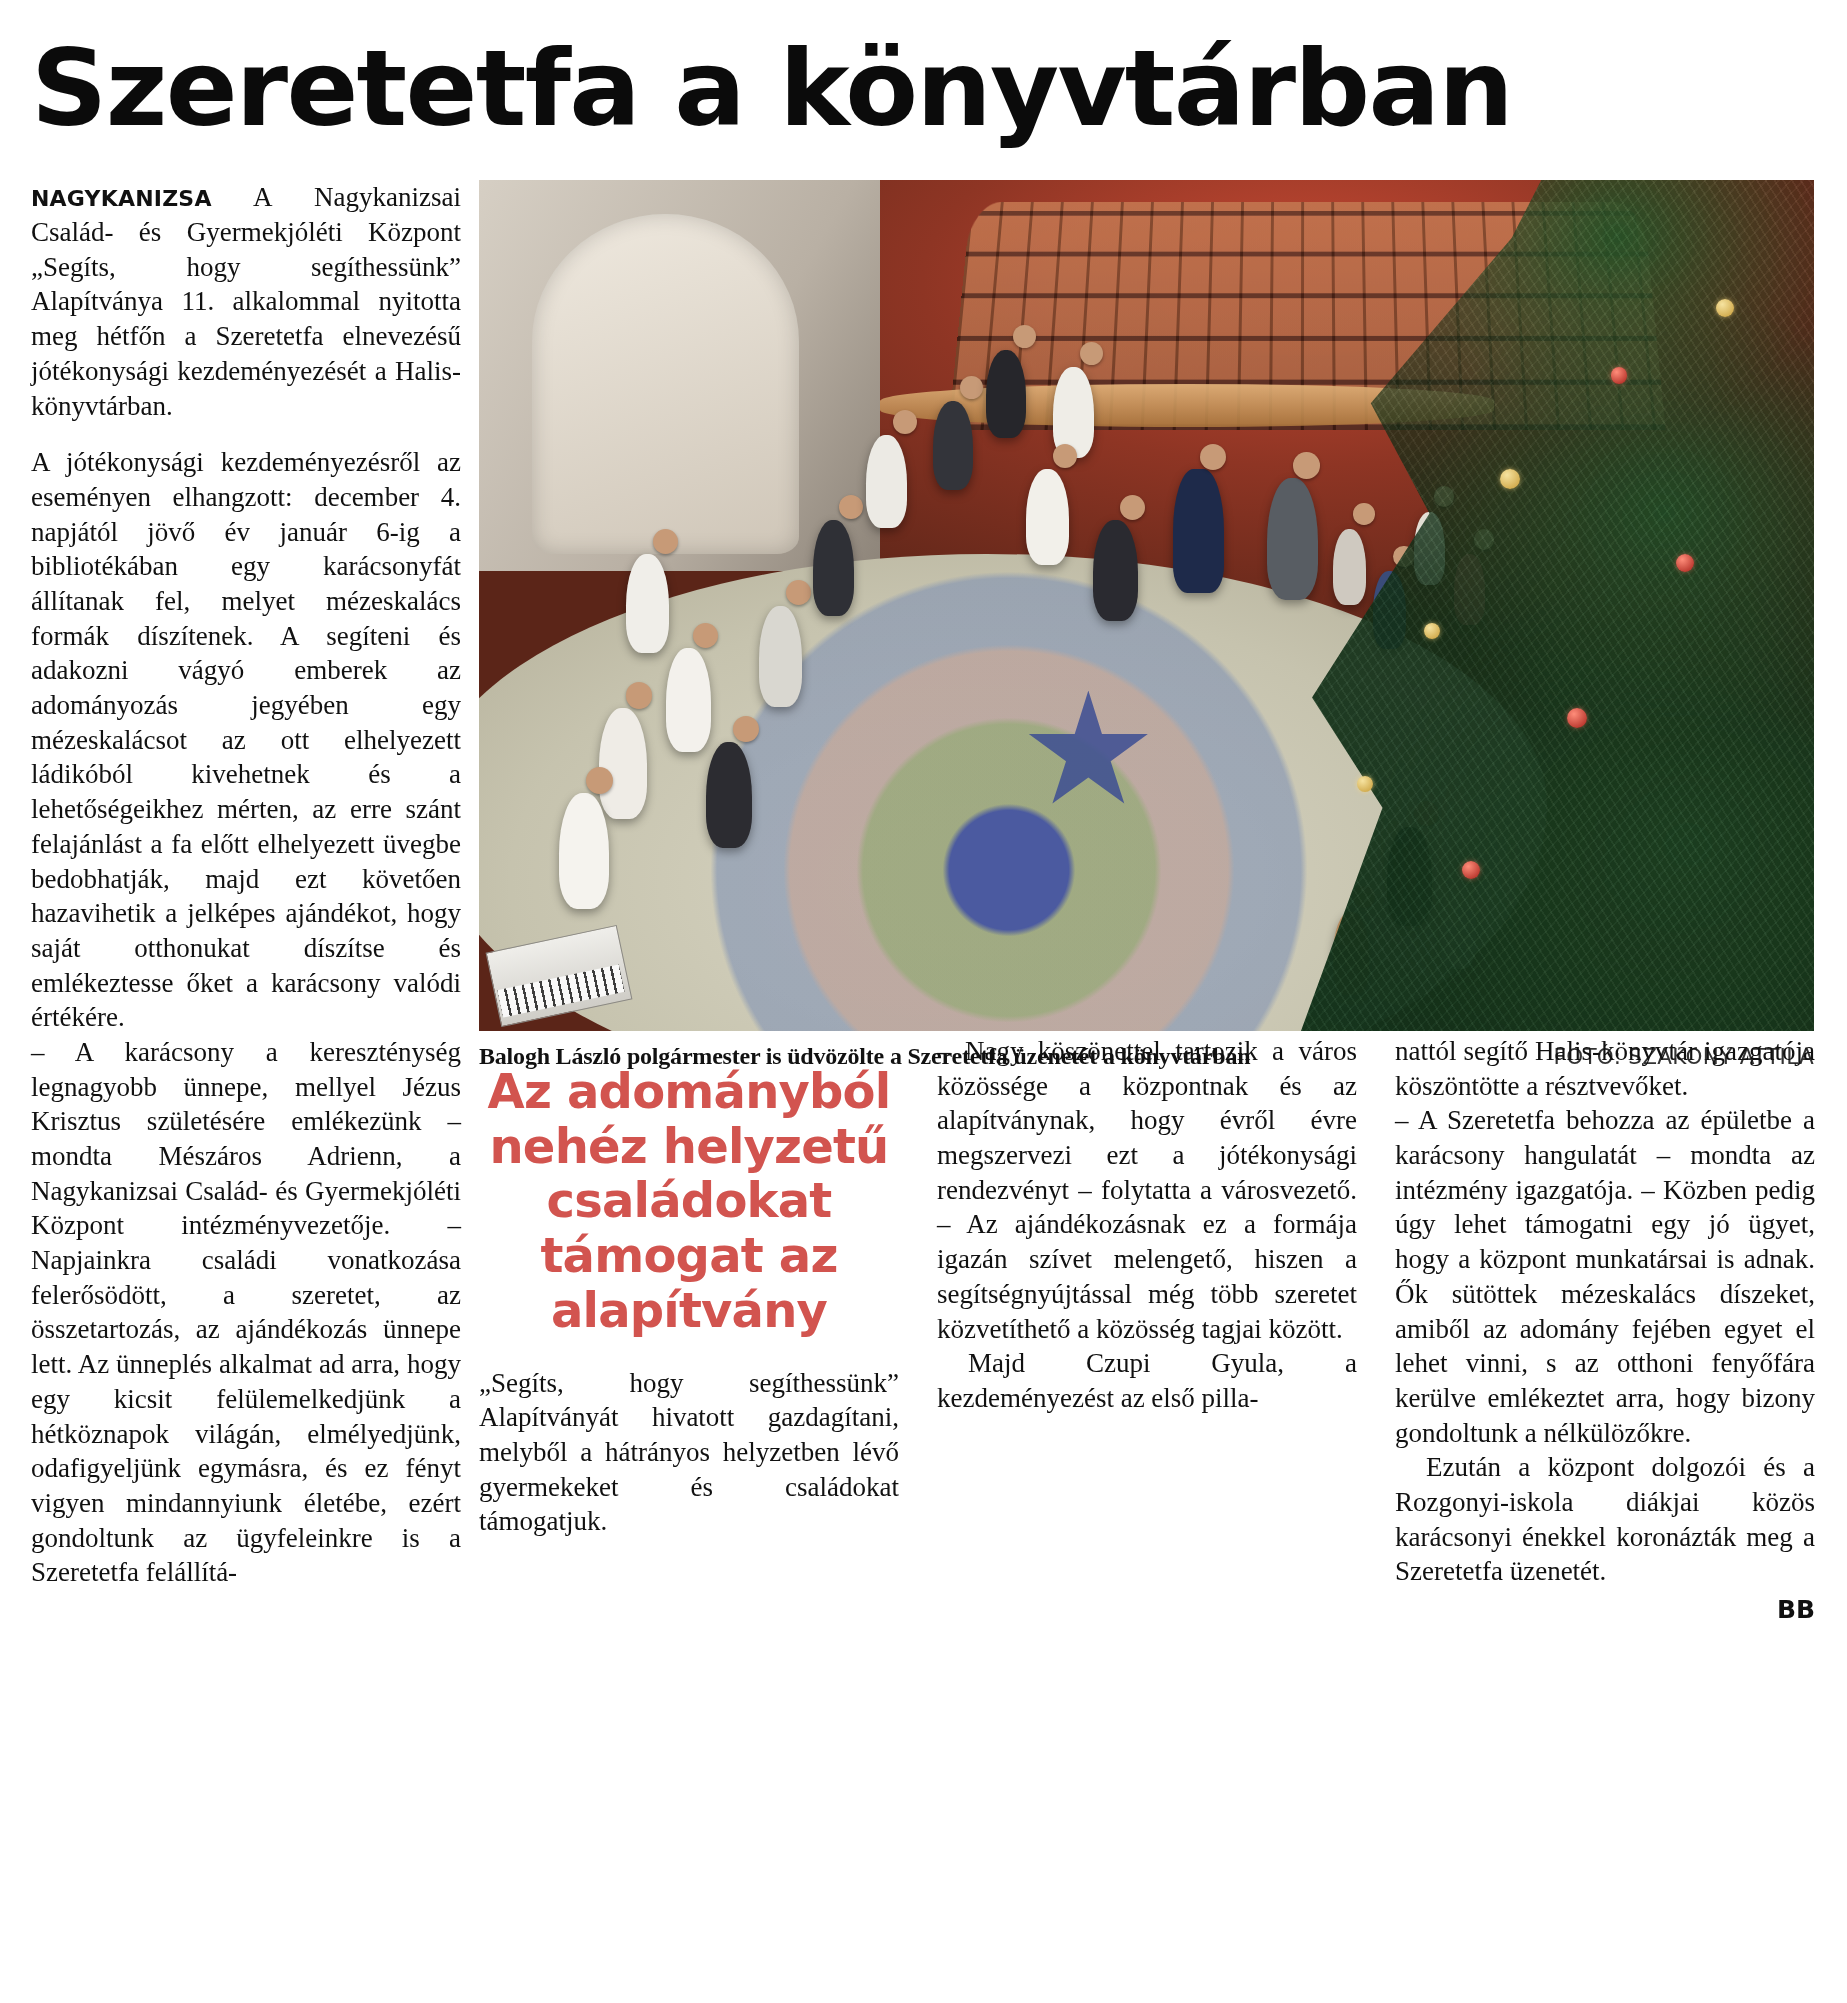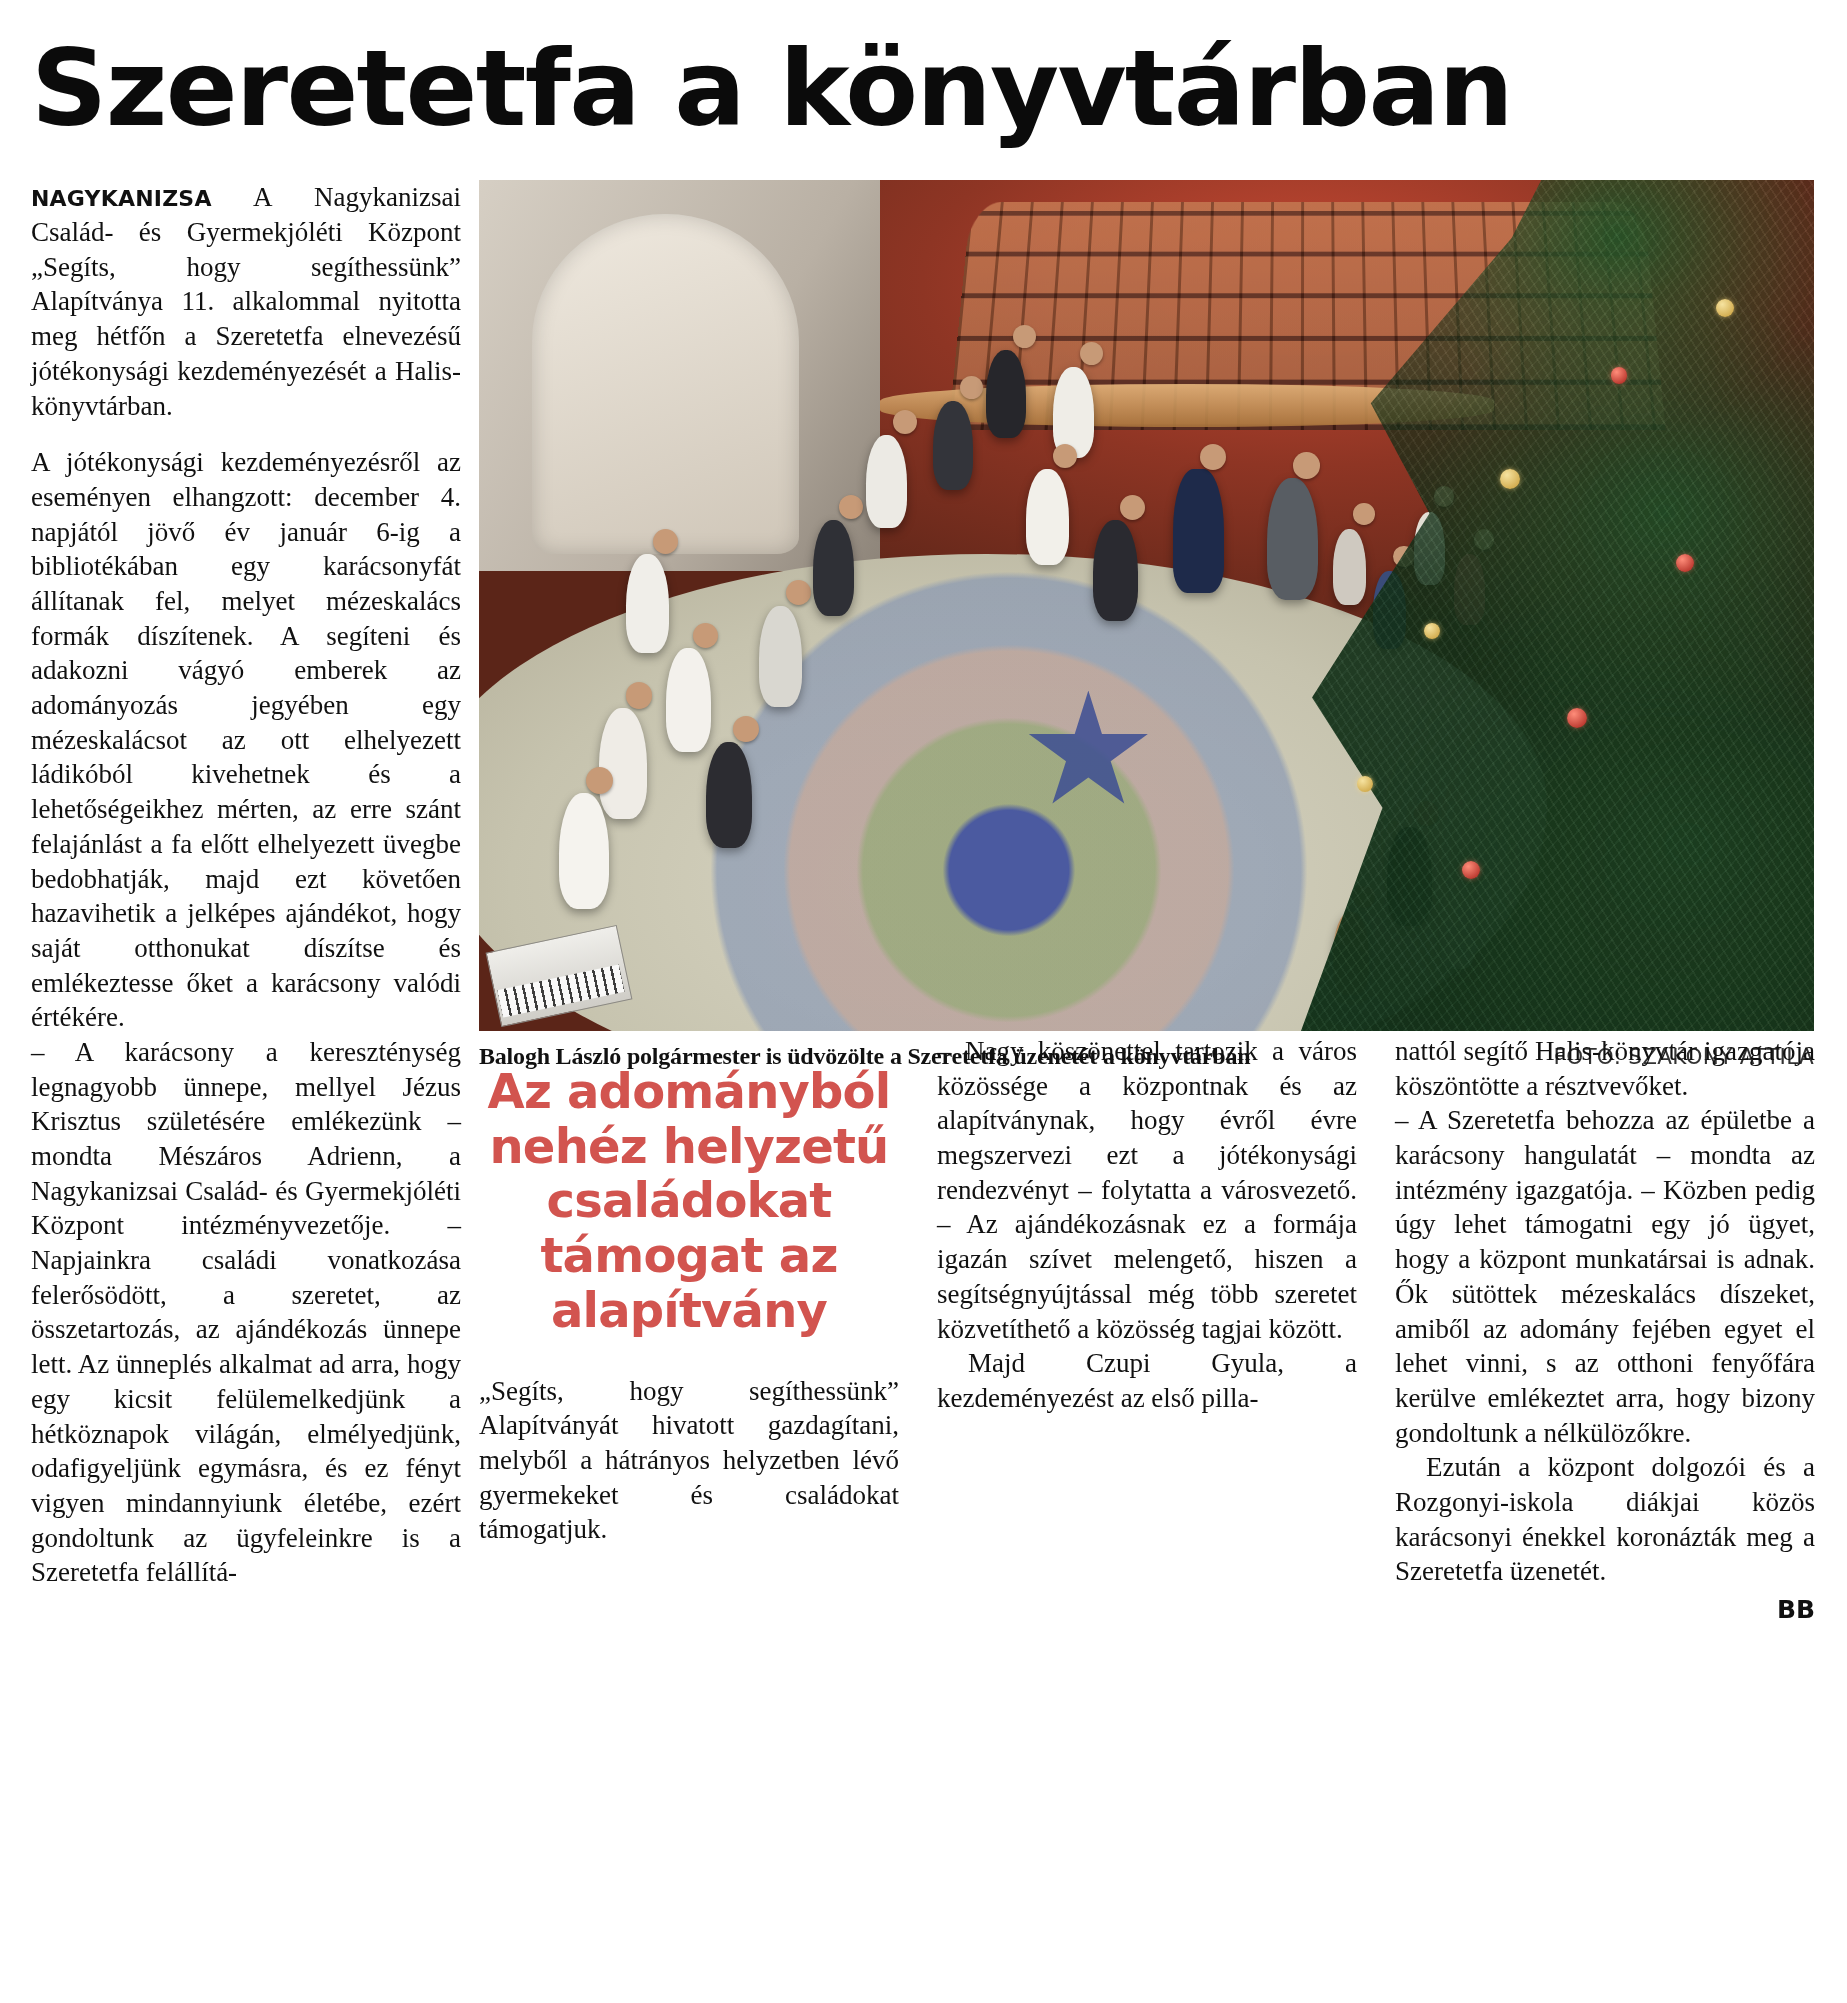--- a/index.html
+++ b/index.html
@@ -233,21 +233,21 @@
   .col p { margin: 0; }
   .col p.indent { text-indent: 31px; }
 
   .pullquote {
     font-family: "DejaVu Sans", sans-serif;
     font-weight: bold;
     color: #d2544f;
     font-size: 48px;
     line-height: 1.14;
     text-align: center;
-    margin: 30px 0 36px 0;
+    margin: 30px 0 28px 0;
     letter-spacing: -0.8px;
   }
 
   .byline {
     font-family: "DejaVu Sans", sans-serif;
     font-weight: bold;
     font-size: 25px;
     text-align: right;
     margin-top: 5px;
     color: #111;

